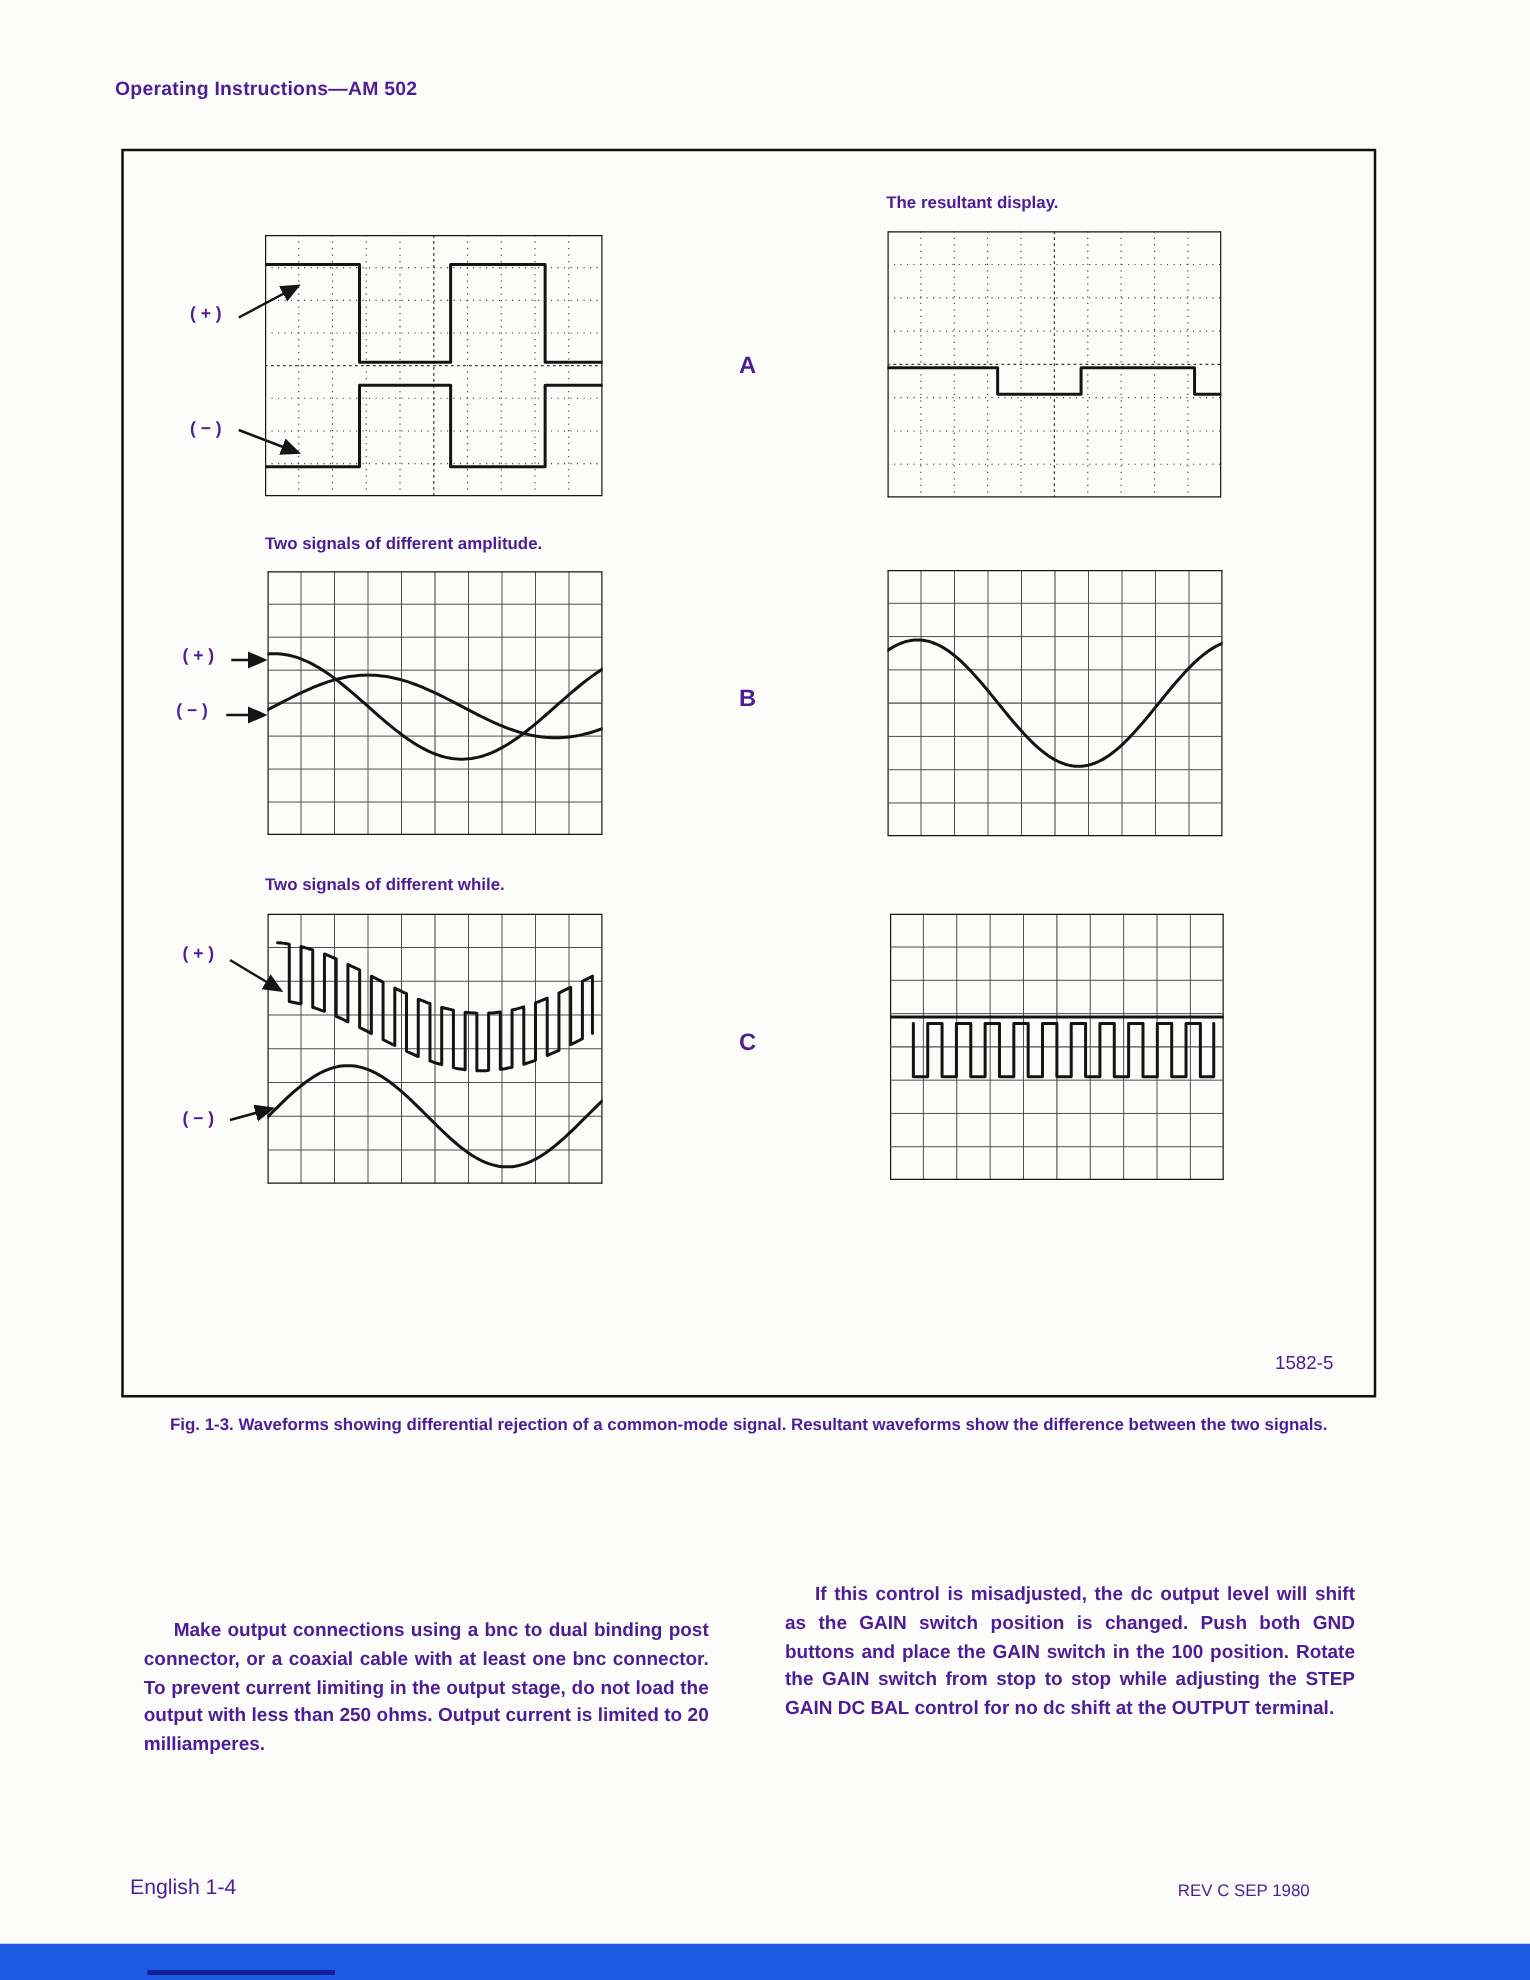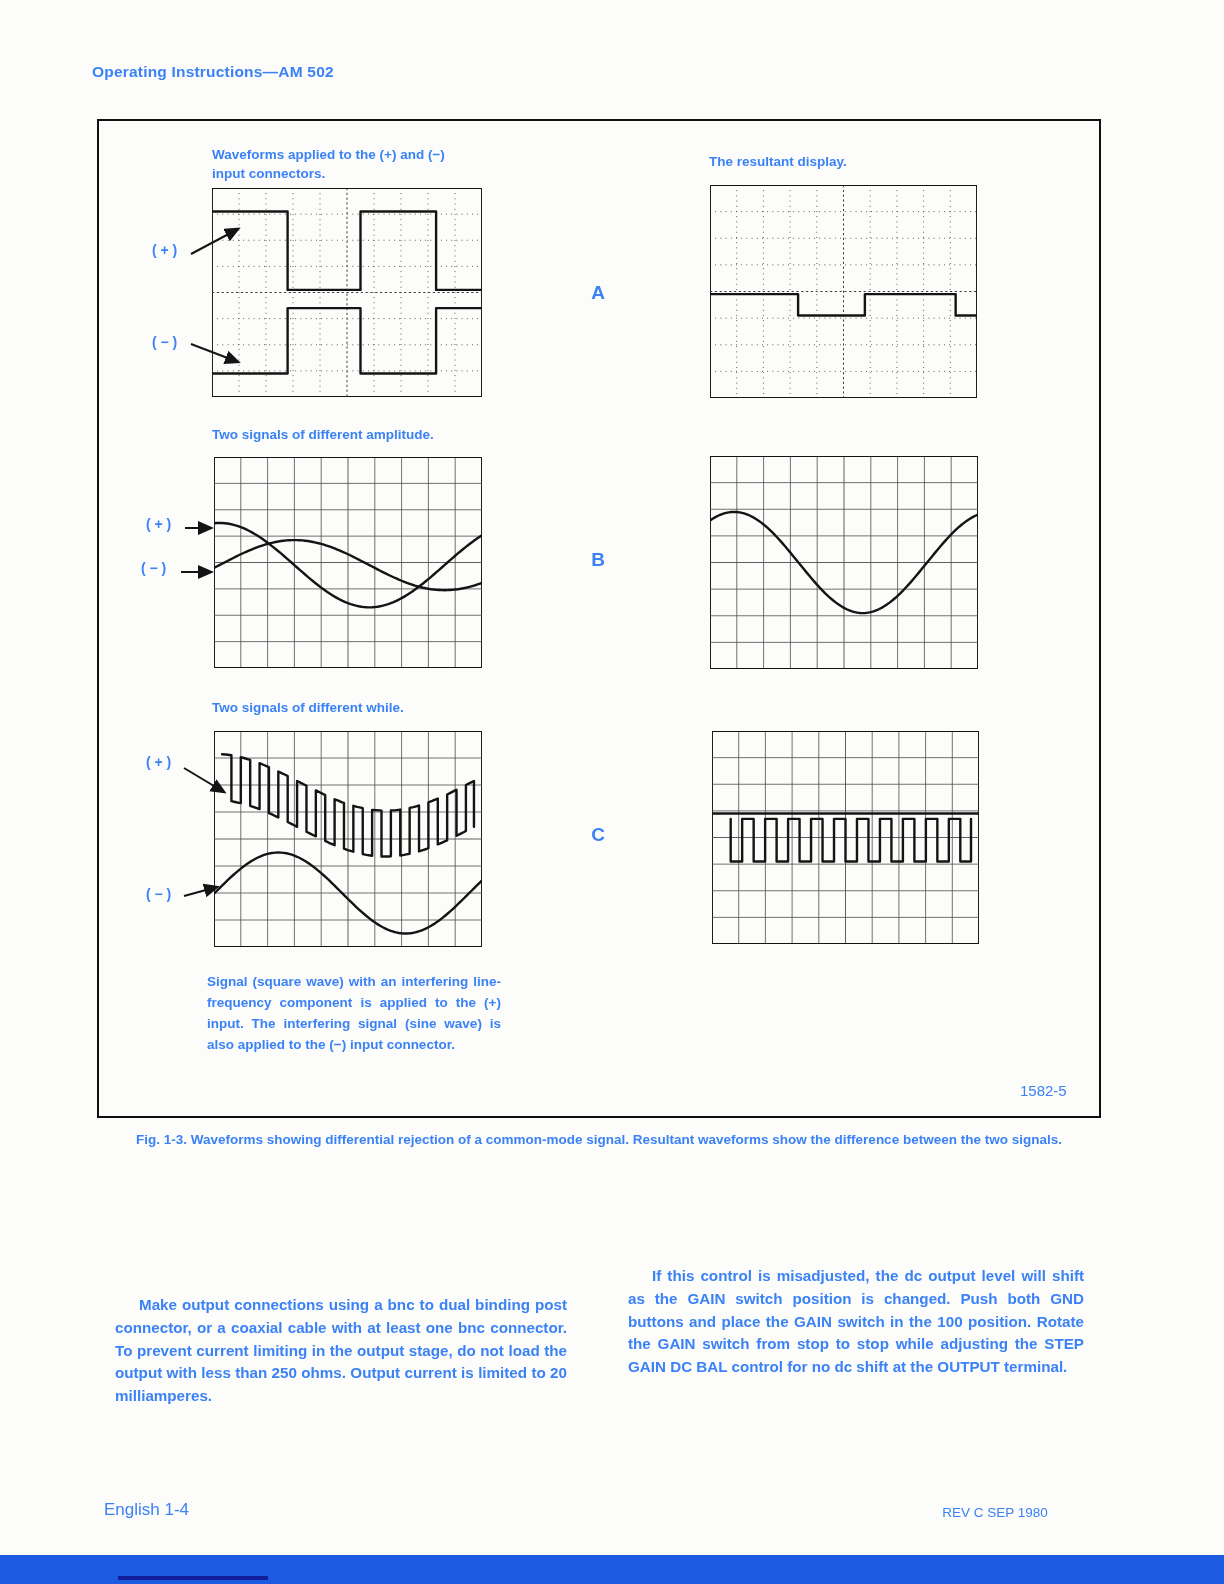--- a/index.html
+++ b/index.html
@@ -2,21 +2,21 @@
 <html><head>
 <meta charset="utf-8">
 <style>
   html,body{margin:0;padding:0;background:#e8e8e6;}
   .page{
     position:relative;
     width:1224px;height:1584px;
     margin:0 auto;
     background:#fcfcfa;
     font-family:"Liberation Sans", sans-serif;
-    color:#3b82f6;
+    color:#4c1d95;
     overflow:hidden;
   }
   .abs{position:absolute;}
   .hdr{font-size:15.5px;font-weight:700;letter-spacing:.2px;}
   .figbox{
     position:absolute;left:97px;top:119px;width:1000px;height:995px;
     border:2.5px solid #101010;background:transparent;
   }
   .cap{position:absolute;font-size:13.5px;font-weight:700;line-height:1.4;}
   .scope{position:absolute;background:#fcfcfa;}
@@ -52,21 +52,20 @@
     </marker>
   </defs>
 </svg>
 
 <div class="page">
 
   <div class="abs hdr" style="left:92px;top:63px;">Operating Instructions—AM 502</div>
 
   <div class="figbox">
 
-    <div class="cap" style="left:113px;top:25px;width:248px;">Waveforms applied to the (+) and (−) input connectors.</div>
     <div class="cap" style="left:610px;top:32px;width:300px;">The resultant display.</div>
 
     <div class="scope" style="left:113px;top:67px;width:270px;height:209px;">
         <svg viewBox="0 0 100 80" preserveAspectRatio="none" style="width: 100%; height: 100%; display: block;">
           <line x1="0" y1="0" x2="0" y2="80" vector-effect="non-scaling-stroke" stroke="#141414" stroke-width="1.9"></line>
           <line x1="10" y1="0" x2="10" y2="80" vector-effect="non-scaling-stroke" stroke="#3c3c3c" stroke-width="0.9" stroke-dasharray="0.9 4.3"></line>
           <line x1="20" y1="0" x2="20" y2="80" vector-effect="non-scaling-stroke" stroke="#3c3c3c" stroke-width="0.9" stroke-dasharray="0.9 4.3"></line>
           <line x1="30" y1="0" x2="30" y2="80" vector-effect="non-scaling-stroke" stroke="#3c3c3c" stroke-width="0.9" stroke-dasharray="0.9 4.3"></line>
           <line x1="40" y1="0" x2="40" y2="80" vector-effect="non-scaling-stroke" stroke="#3c3c3c" stroke-width="0.9" stroke-dasharray="0.9 4.3"></line>
           <line x1="50" y1="0" x2="50" y2="80" vector-effect="non-scaling-stroke" stroke="#3c3c3c" stroke-width="1" stroke-dasharray="2.2 2.6"></line>
@@ -249,21 +248,20 @@
     <div class="tracelabel" style="left:47px;top:633px;">( + )</div>
     <svg class="arrow" style="left:83px;top:641px;width:50px;height:38px;" viewBox="0 0 50 38">
       <line x1="2" y1="6" x2="42" y2="30" stroke="#141414" stroke-width="2" marker-end="url(#ah)"></line>
     </svg>
 
     <div class="tracelabel" style="left:47px;top:765px;">( − )</div>
     <svg class="arrow" style="left:83px;top:758px;width:42px;height:24px;" viewBox="0 0 42 24">
       <line x1="2" y1="17" x2="35" y2="8" stroke="#141414" stroke-width="2" marker-end="url(#ah)"></line>
     </svg>
 
-    <div class="bottomcap" style="left:108px;top:851px;">Signal (square wave) with an interfering line-frequency component is applied to the (+) input. The interfering signal (sine wave) is also applied to the (−) input connector.</div>
 
     <div class="fignum" style="left:921px;top:961px;position:absolute;">1582-5</div>
   </div>
 
   <div class="figcaption">Fig. 1-3. Waveforms showing differential rejection of a common-mode signal. Resultant waveforms show the difference between the two signals.</div>
 
   <div class="col colL">
     <p>Make output connections using a bnc to dual binding post connector, or a coaxial cable with at least one bnc connector. To prevent current limiting in the output stage, do not load the output with less than 250 ohms. Output current is limited to 20 milliamperes.</p>
   </div>
 

